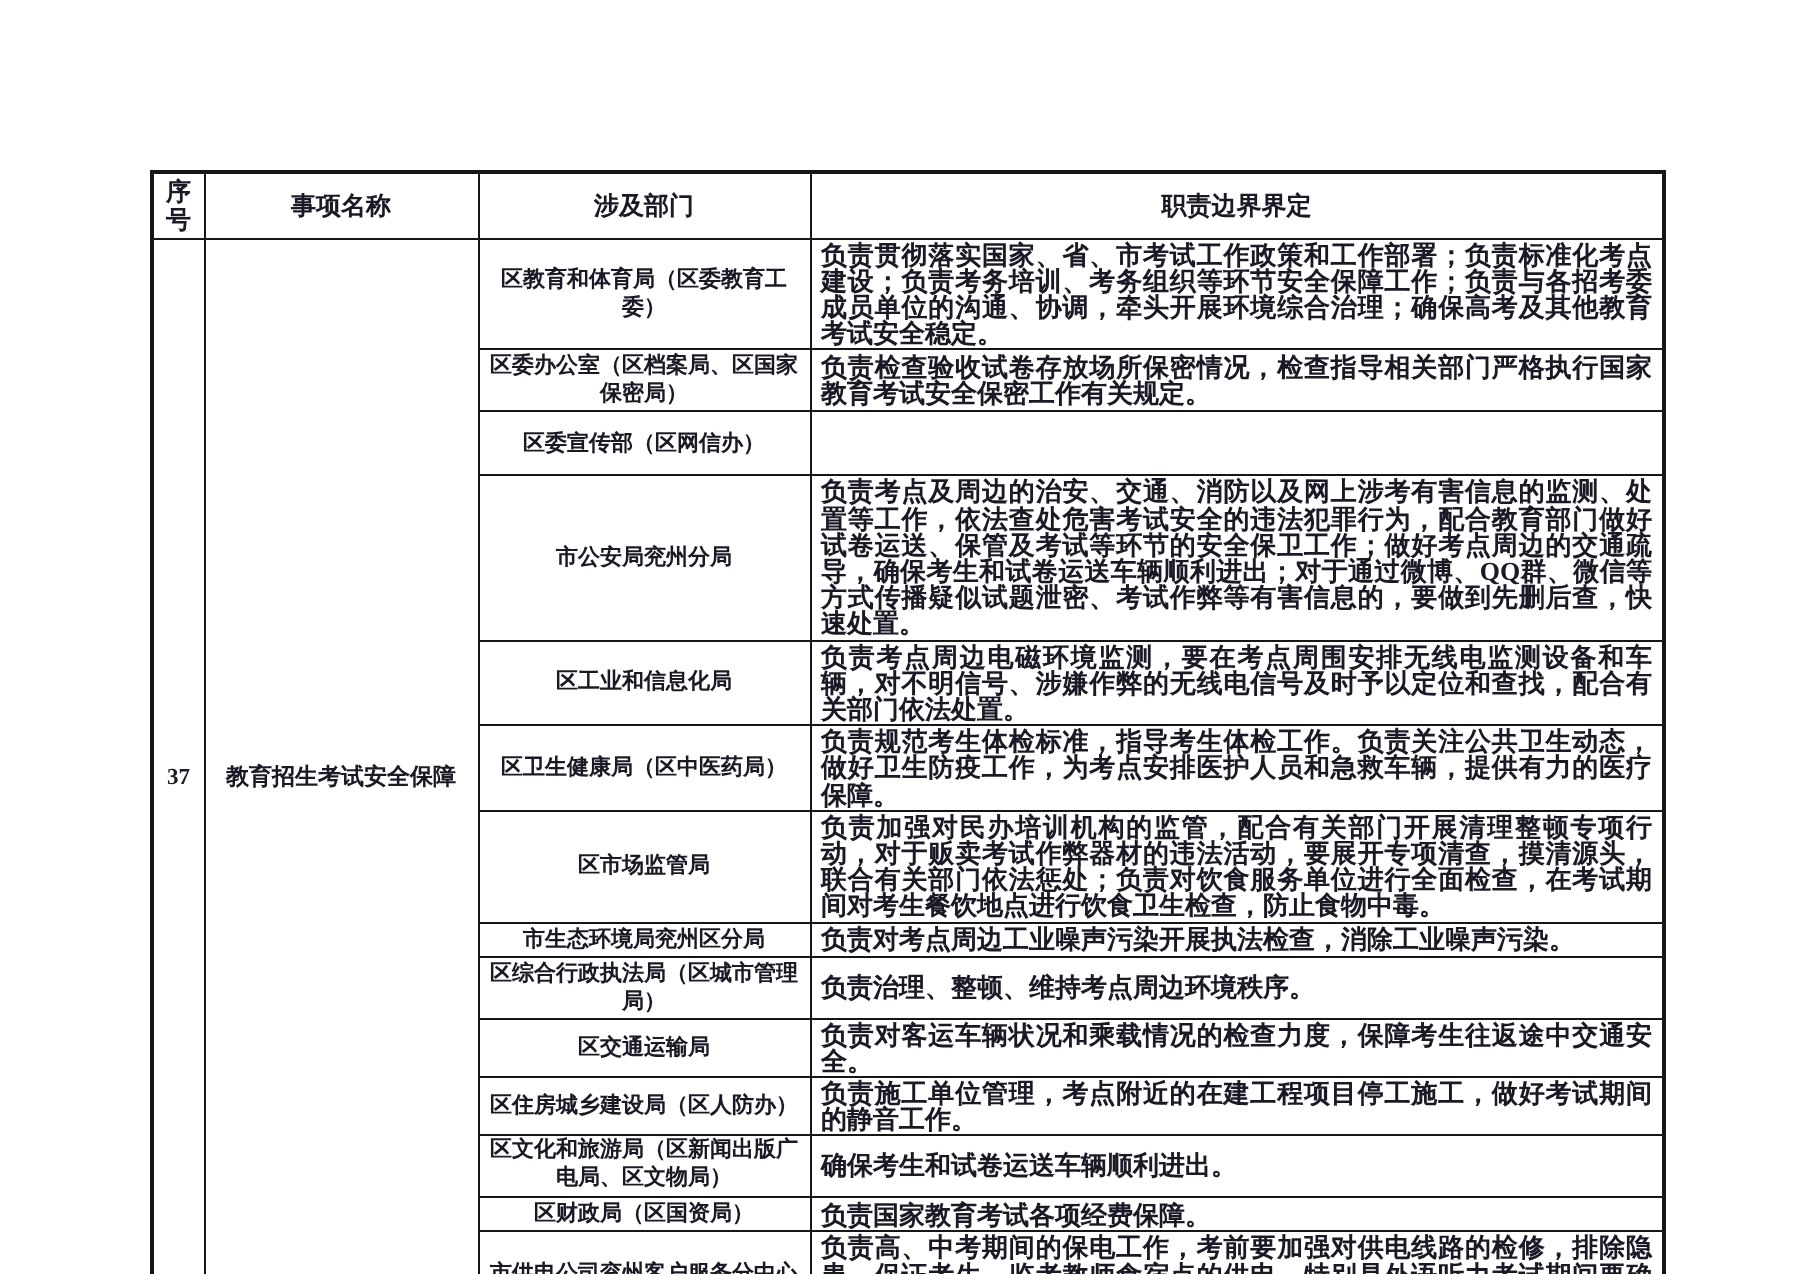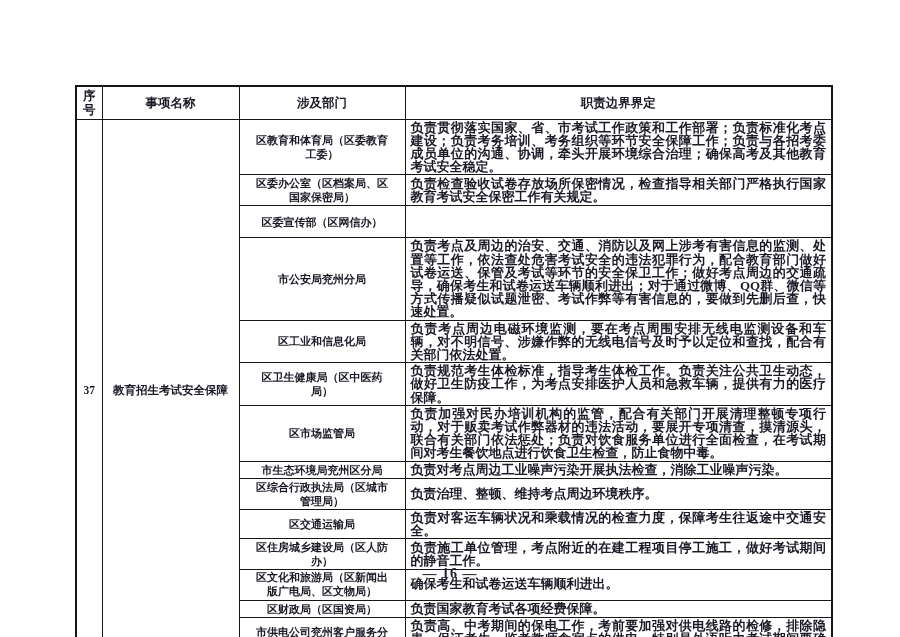--- a/index.html
+++ b/index.html
@@ -45,21 +45,21 @@
     font-size:11.5px;
     text-align:center;
     vertical-align:middle;
     padding:0 6px;
     line-height:14px;
   }
   td.dept-cell {
     font-size:11px;
     text-align:center;
     vertical-align:middle;
-    padding:1px 12px;
+    padding:1px 1px;
     line-height:14px;
   }
   td.duty-cell {
     font-size:13px;
     text-align:justify;
     vertical-align:middle;
     padding:1px 5px;
     line-height:13.2px;
   }
   
@@ -161,15 +161,14 @@
         <td class="dept-cell">区财政局（区国资局）</td>
         <td class="duty-cell">负责国家教育考试各项经费保障。</td>
       </tr>
       <tr>
         <td class="dept-cell">市供电公司兖州客户服务分中心</td>
         <td class="duty-cell">负责高、中考期间的保电工作，考前要加强对供电线路的检修，排除隐患，保证考生、监考教师食宿点的供电，特别是外语听力考试期间要确保正常供电，确保考试期间供电万无一失。</td>
       </tr>
     </tbody>
   </table>
 
-  <div class="pagenum">— 16 —</div>
 
 </div>
 
 </body></html>

